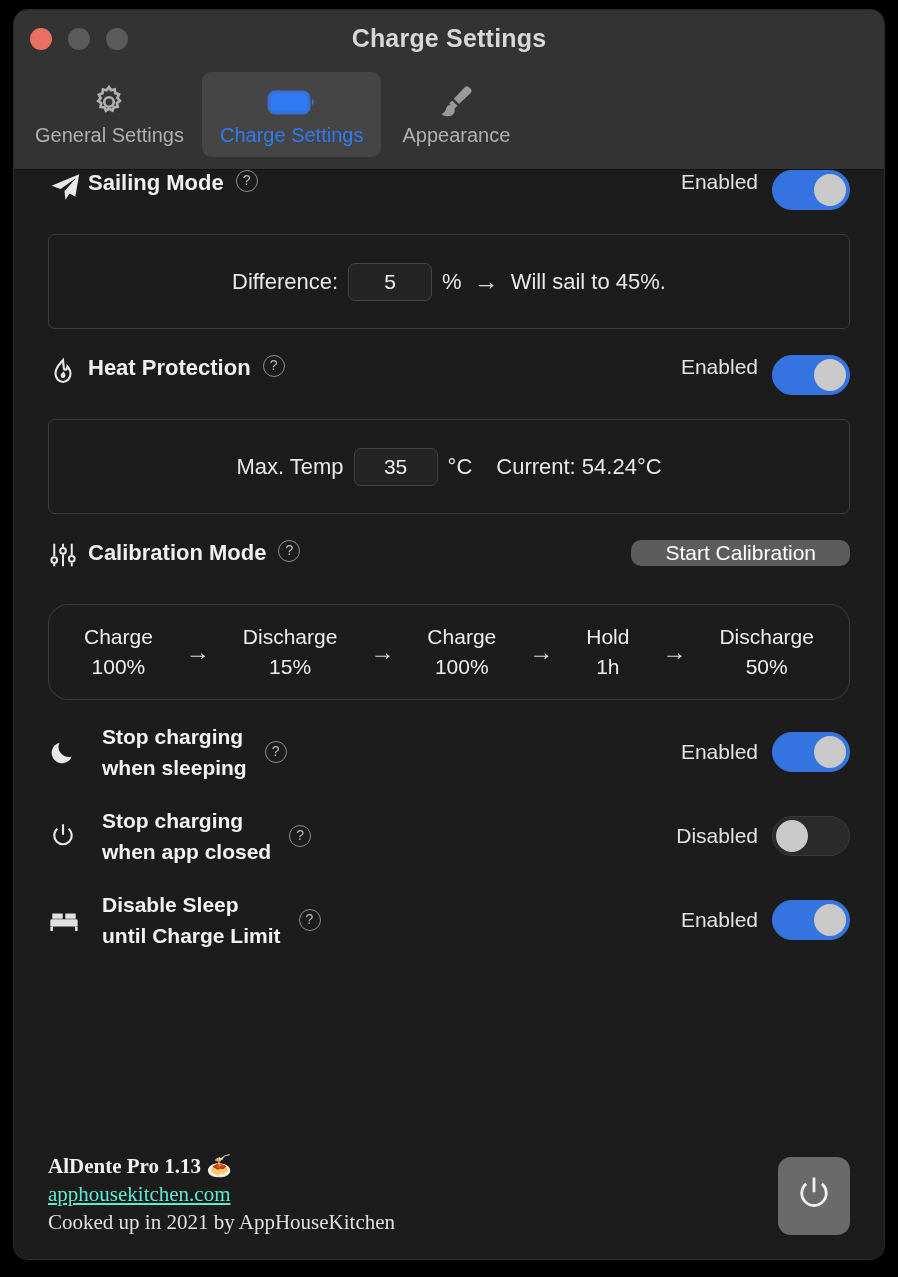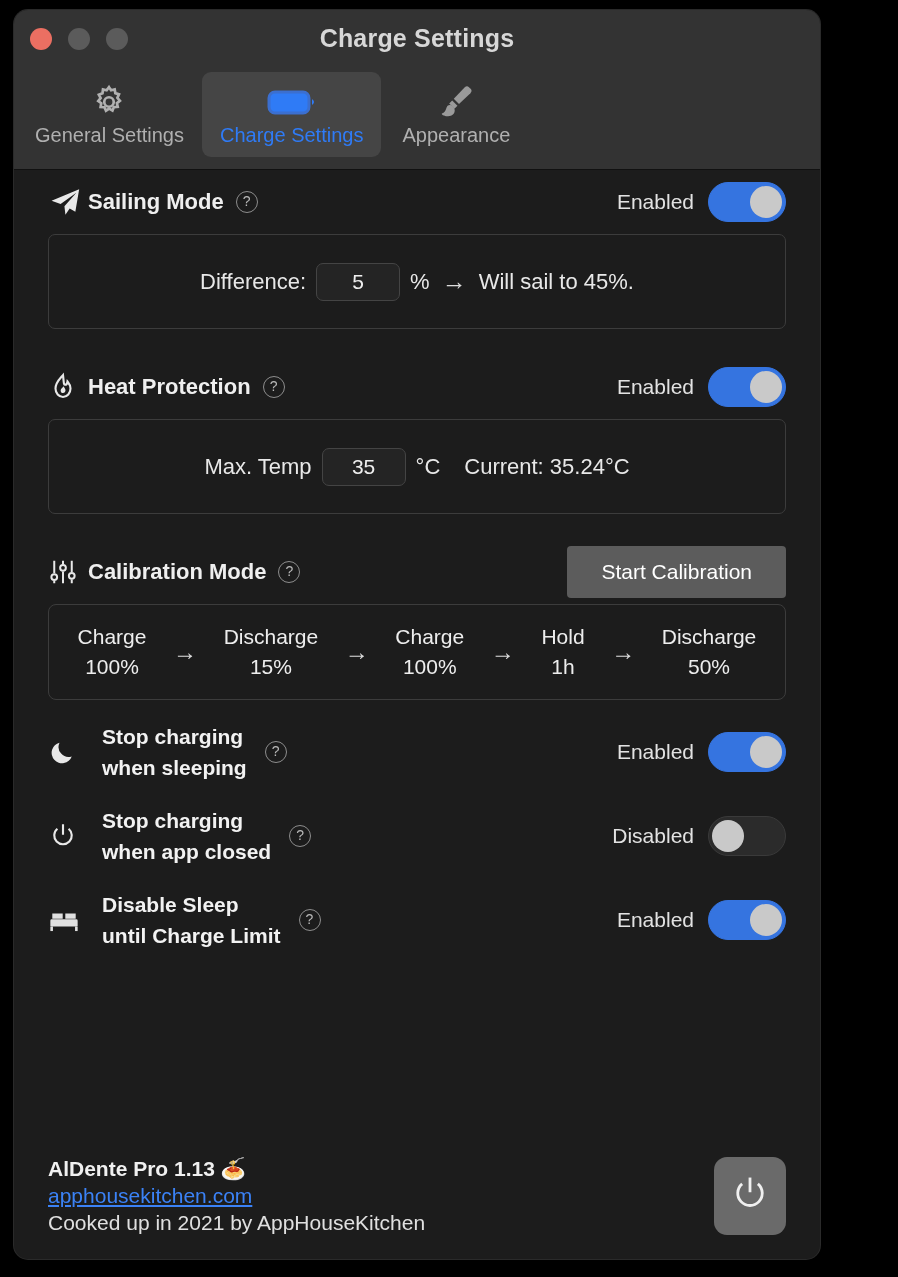--- a/index.html
+++ b/index.html
@@ -5,21 +5,21 @@
   * { margin:0; padding:0; box-sizing:border-box; }
   html, body {
     width: 898px; height: 1277px;
     background: #000000;
     font-family: "Liberation Sans", sans-serif;
     overflow: hidden;
   }
   .window {
     position: absolute;
     left: 14px; top: 10px;
-    width: 806px; height: 1249px;
+    width: 870px; height: 1249px;
     background: #1c1c1c;
     border-radius: 14px;
     overflow: hidden;
     box-shadow: 0 0 0 1px #2a2a2a;
   }
   
   .titlebar {
     position: relative;
     height: 160px;
     background: #333333;
@@ -49,21 +49,21 @@
     border-radius: 9px;
     min-width: 150px;
   }
   .tab.active { background: #454545; }
   .tab .ticon { height: 40px; display:flex; align-items:center; justify-content:center; }
   .tab .tlabel { font-size: 20px; color: #b0b0b0; margin-top: 2px; white-space: nowrap; }
   .tab.active .tlabel { color: #2f7bf6; }
   
   .body { padding: 0 34px; position: relative; height: 1089px; }
   .sec-head {
-    display: flex; align-items: center;
+    display: flex; align-items: flex-start;
     height: 64px;
   }
   .sec-head .sicon { width: 40px; display:flex; align-items:center; }
   .sec-title {
     font-size: 22px; font-weight: bold; color: #efefef;
     margin-right: 12px;
   }
   .help {
     width: 22px; height: 22px; border-radius: 50%;
     border: 1.6px solid #8d8d8d; color: #b9b9b9;
@@ -93,46 +93,46 @@
   .field {
     width: 84px; height: 38px; border-radius: 7px;
     background: #242424; border: 1px solid #444;
     color: #efefef; font-size: 21px;
     display: flex; align-items: center; justify-content: center;
     margin: 0 10px;
   }
   .arrow { color: #dcdcdc; font-size: 25px; margin: 0 12px; }
   .btn-grey {
     background: #5c5c5c; color: #fff;
-    border: none; border-radius: 4px;
-    font-size: 21px; padding: 14px 34px;
+    border: none; border-radius: 10px;
+    font-size: 21px; padding: 1px 34px;
     font-family: "Liberation Sans", sans-serif;
   }
   .calib {
-    border: 1px solid #3c3c3c; border-radius: 8px;
+    border: 1px solid #3c3c3c; border-radius: 20px;
     height: 96px; display: flex; align-items: center;
     justify-content: space-evenly; padding: 0 14px;
   }
   .step { text-align: center; color: #ededed; font-size: 21px; line-height: 1.45; }
   .calib .arrow { font-size: 24px; }
   .row {
     display: flex; align-items: center; height: 84px;
   }
   .row .ricon { width: 45px; display:flex; align-items:center; }
   .row .rlabel {
     font-size: 21px; font-weight: bold; color: #f2f2f2;
     line-height: 1.5; margin-right: 18px; margin-left: 9px;
   }
   
   .footer {
     position: absolute; left: 34px; right: 34px; bottom: 24px;
-    display: flex; align-items: flex-end; justify-content: space-between;
+    display: flex; align-items: flex-end; justify-content: space-between; font-family: Liberation Serif, serif;
   }
   .fline1 { font-size: 21px; font-weight: bold; color: #f0f0f0; }
-  .flink { font-size: 21px; color: #3b82f6; display:block; margin-top: 3px; }
+  .flink { font-size: 21px; color: #5eead4; display:block; margin-top: 3px; }
   .fline3 { font-size: 21px; color: #e0e0e0; margin-top: 3px; }
   .power-btn {
     width: 72px; height: 78px; border-radius: 13px;
     background: #6a6a6a;
     display: flex; align-items: center; justify-content: center;
   }
 </style>
 </head>
 <body>
 
@@ -218,21 +218,21 @@
       <span class="state-label">Enabled</span>
       <span class="toggle on">
           <span class="knob"></span>
         </span>
     </div>
 
     <div class="panel">
       <span>Max. Temp</span>
       <span class="field">35</span>
       <span>°C</span>
-      <span style="margin-left:24px">Current: 35.24°C</span>
+      <span style="margin-left:24px">Current: 54.24°C</span>
     </div>
 
     <div class="sec-head" style="margin-top:26px">
       <span class="sicon">
         <svg width="30" height="30" viewBox="0 0 24 24" stroke="#e8e8e8" stroke-width="1.6" fill="none">
           <line x1="5" y1="3" x2="5" y2="13"></line>
             <circle cx="5" cy="16" r="2.3"></circle>
             <line x1="5" y1="19" x2="5" y2="21"></line>
           <line x1="12" y1="3" x2="12" y2="6"></line>
             <circle cx="12" cy="8.6" r="2.3"></circle>

